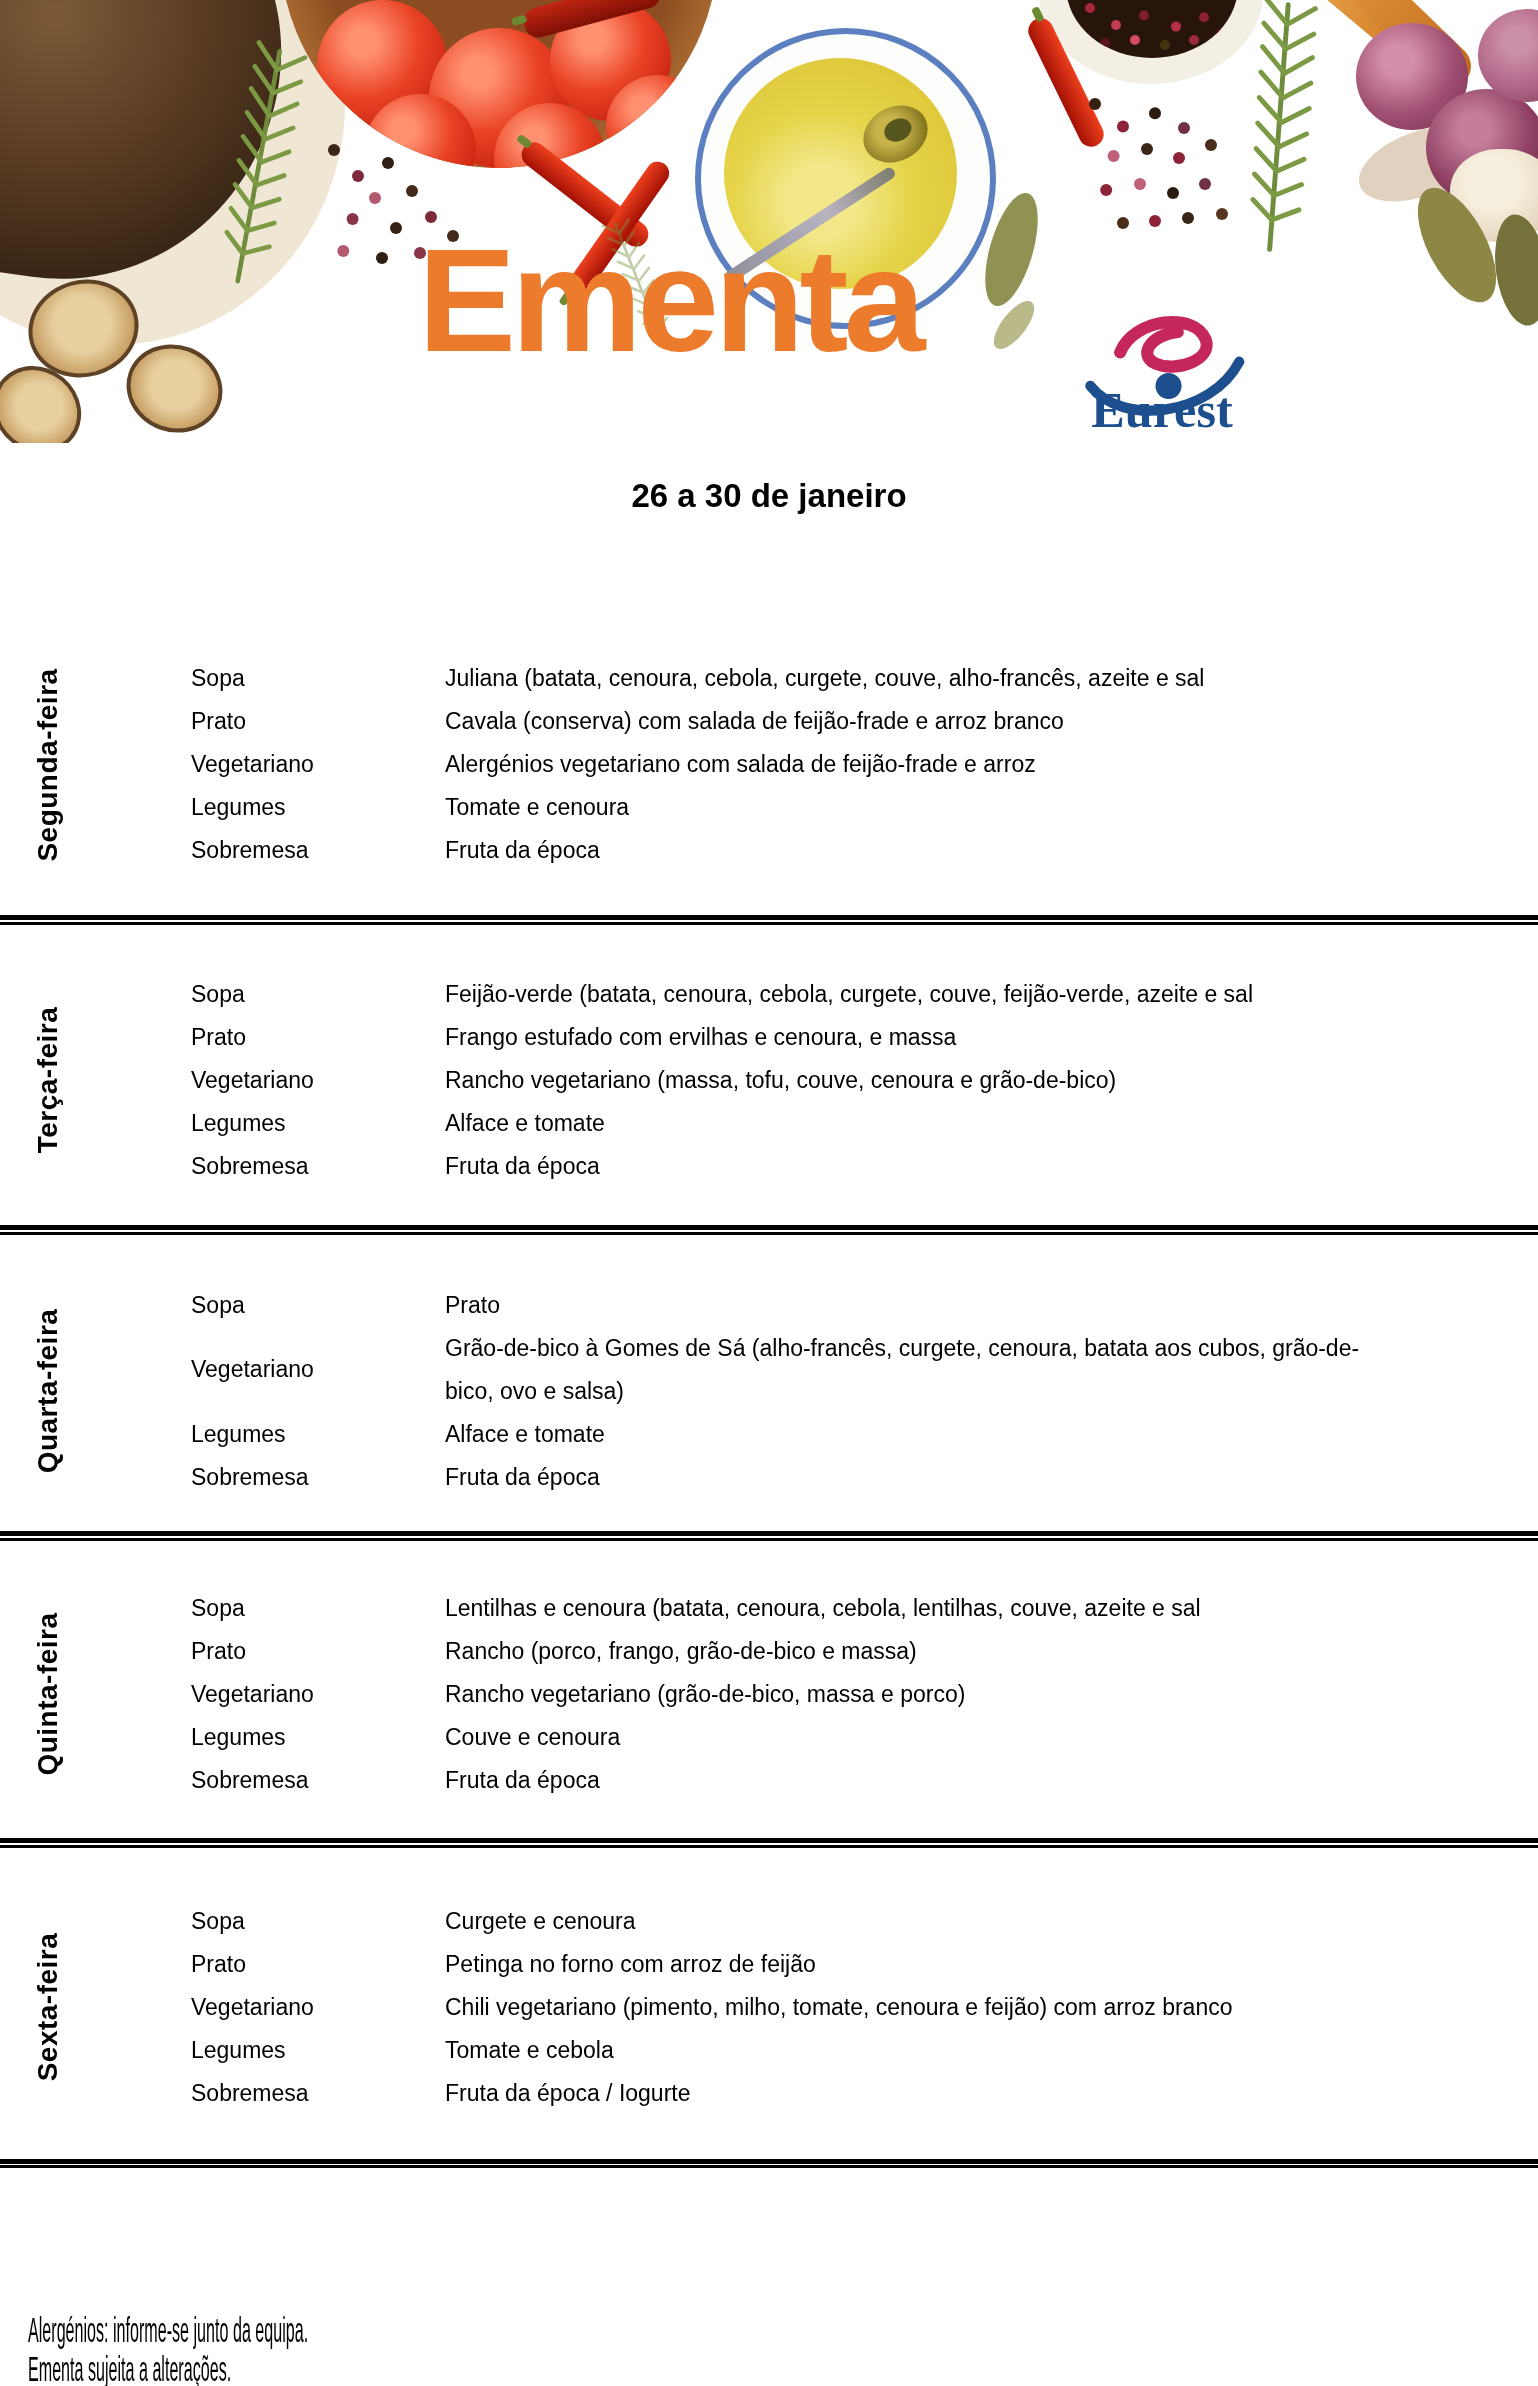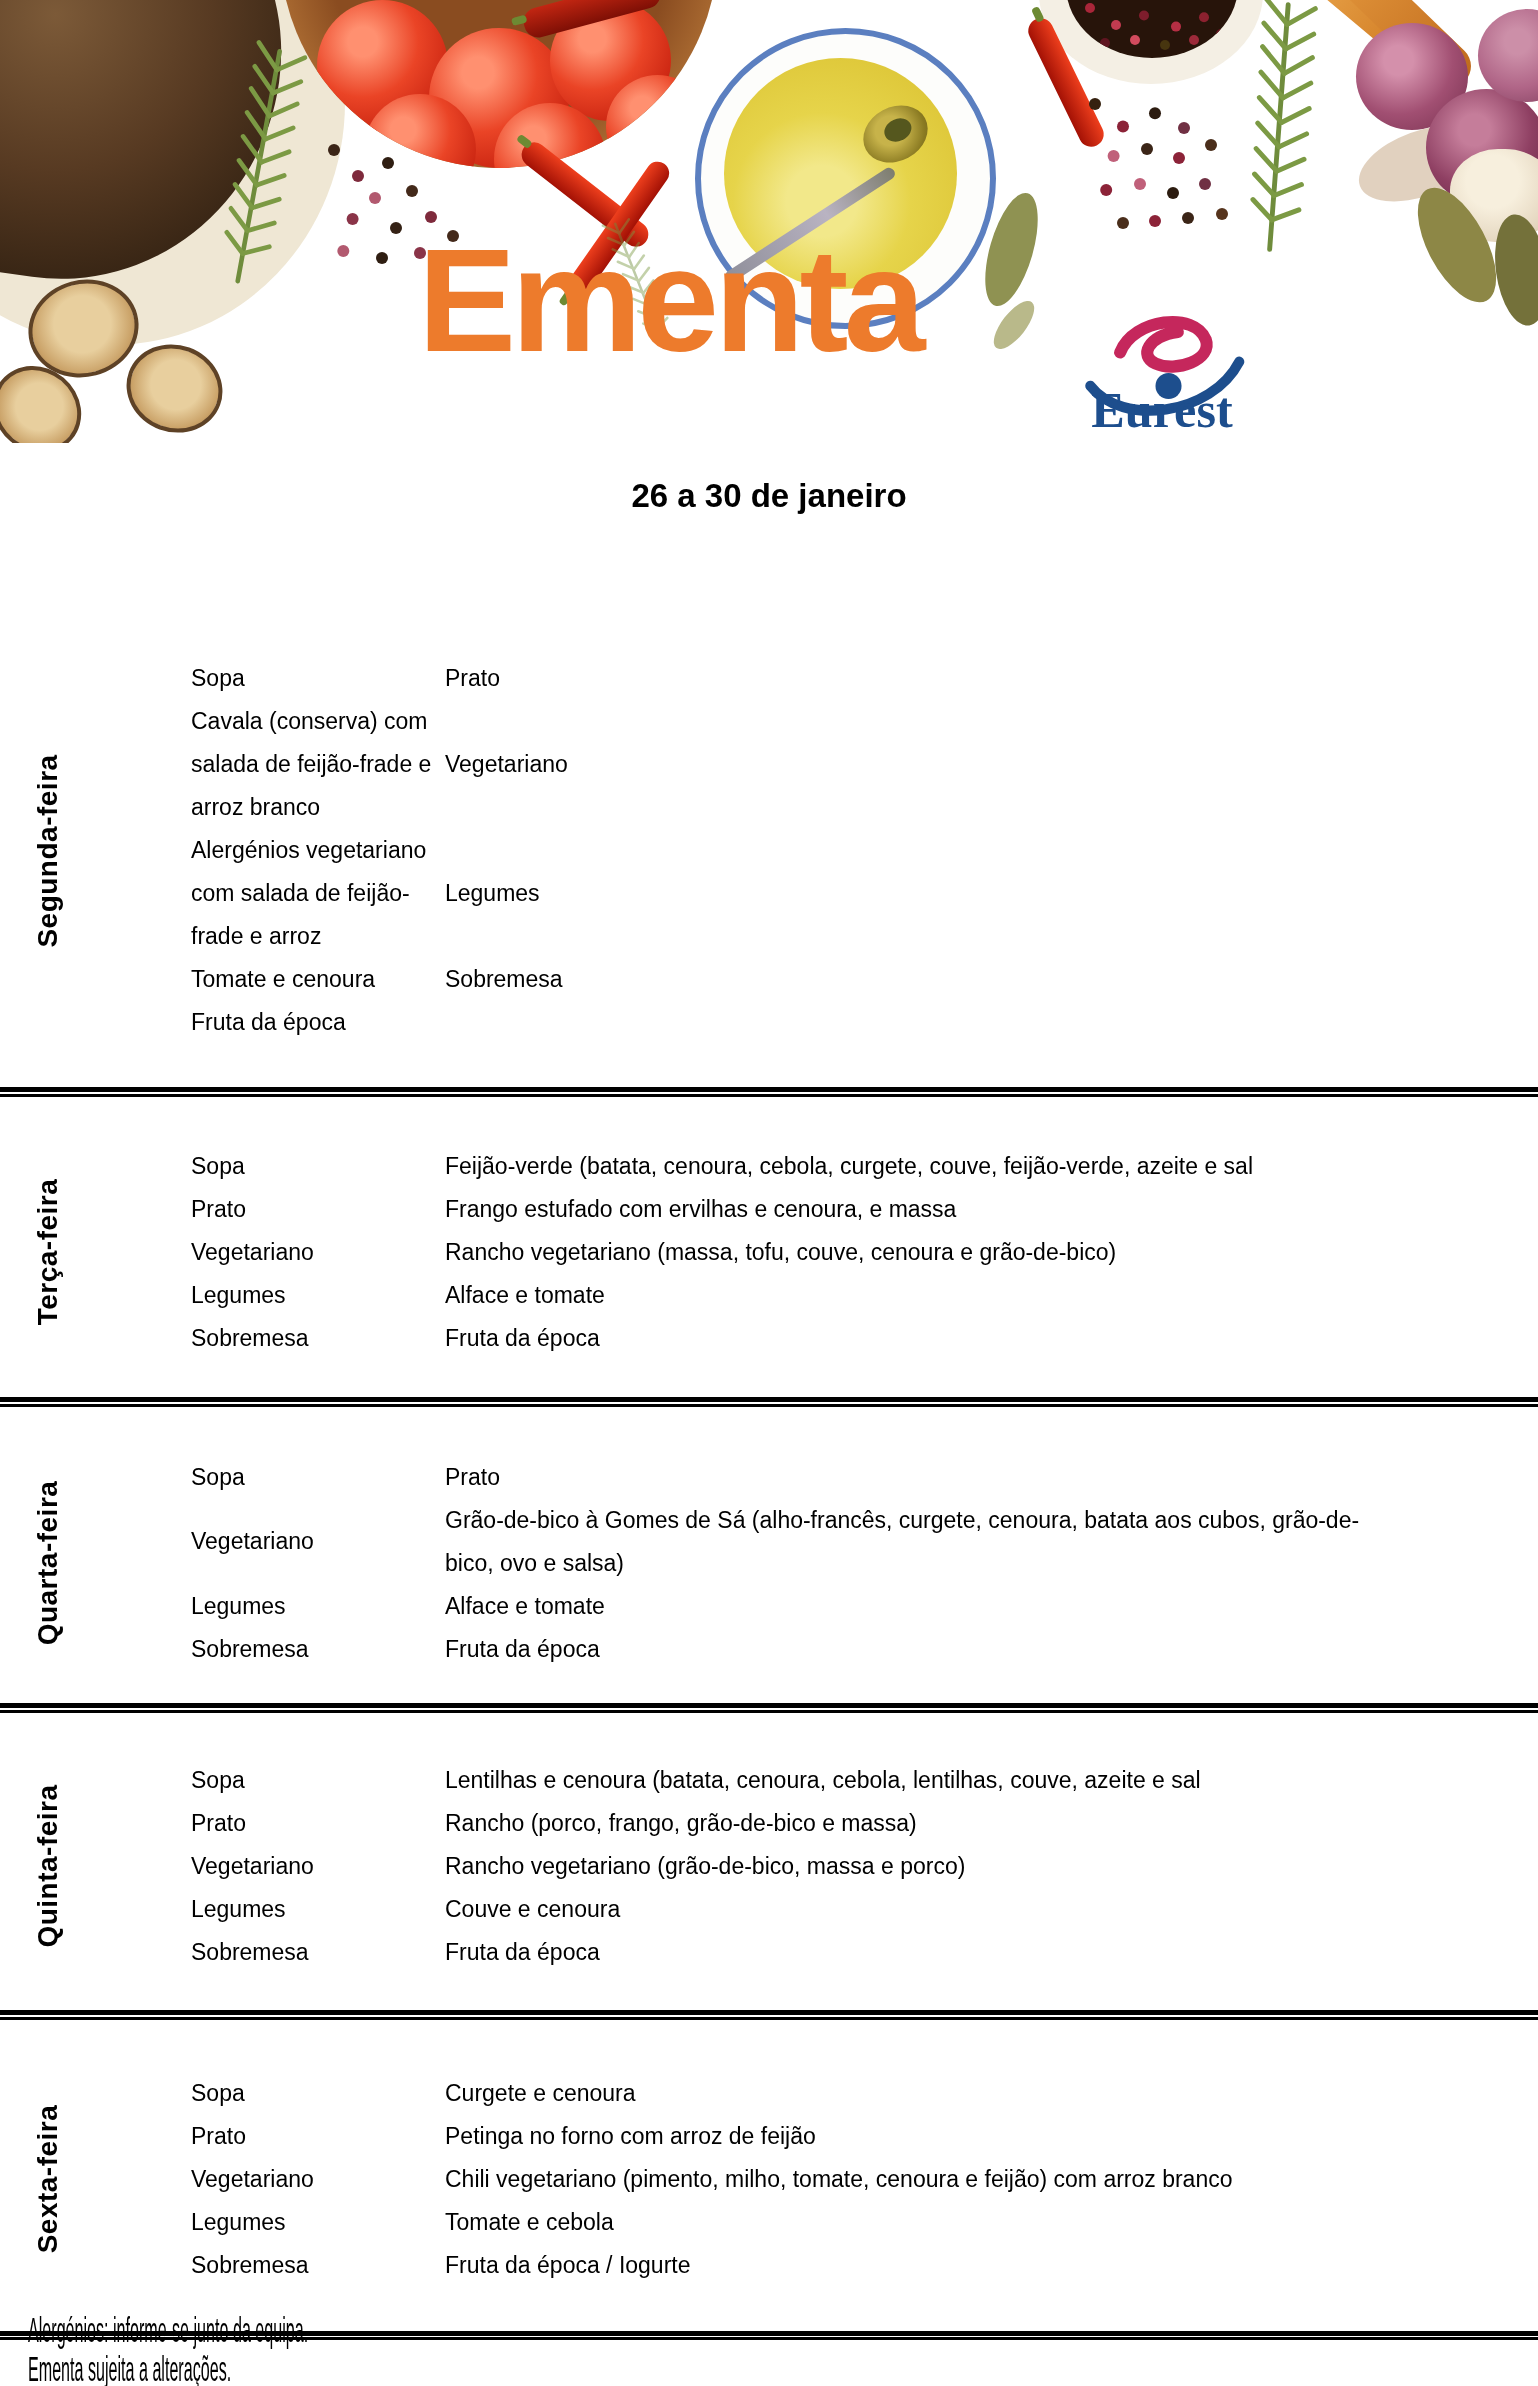--- a/index.html
+++ b/index.html
@@ -187,20 +187,21 @@
   </svg>
 </header>
 
 <h1 class="week-title">26 a 30 de janeiro</h1>
 
 <section class="day s1">
   <div class="day-inner">
     <div class="day-name">Segunda-feira</div>
     <div class="rows">
       <div class="cat">Sopa</div>
+      <div class="val">Juliana (batata, cenoura, cebola, curgete, couve, alho-francês, azeite e sal</div>
       <div class="cat">Prato</div>
       <div class="val">Cavala (conserva) com salada de feijão-frade e arroz branco</div>
       <div class="cat">Vegetariano</div>
       <div class="val">Alergénios vegetariano com salada de feijão-frade e arroz</div>
       <div class="cat">Legumes</div>
       <div class="val">Tomate e cenoura</div>
       <div class="cat">Sobremesa</div>
       <div class="val">Fruta da época</div>
     </div>
   </div>

